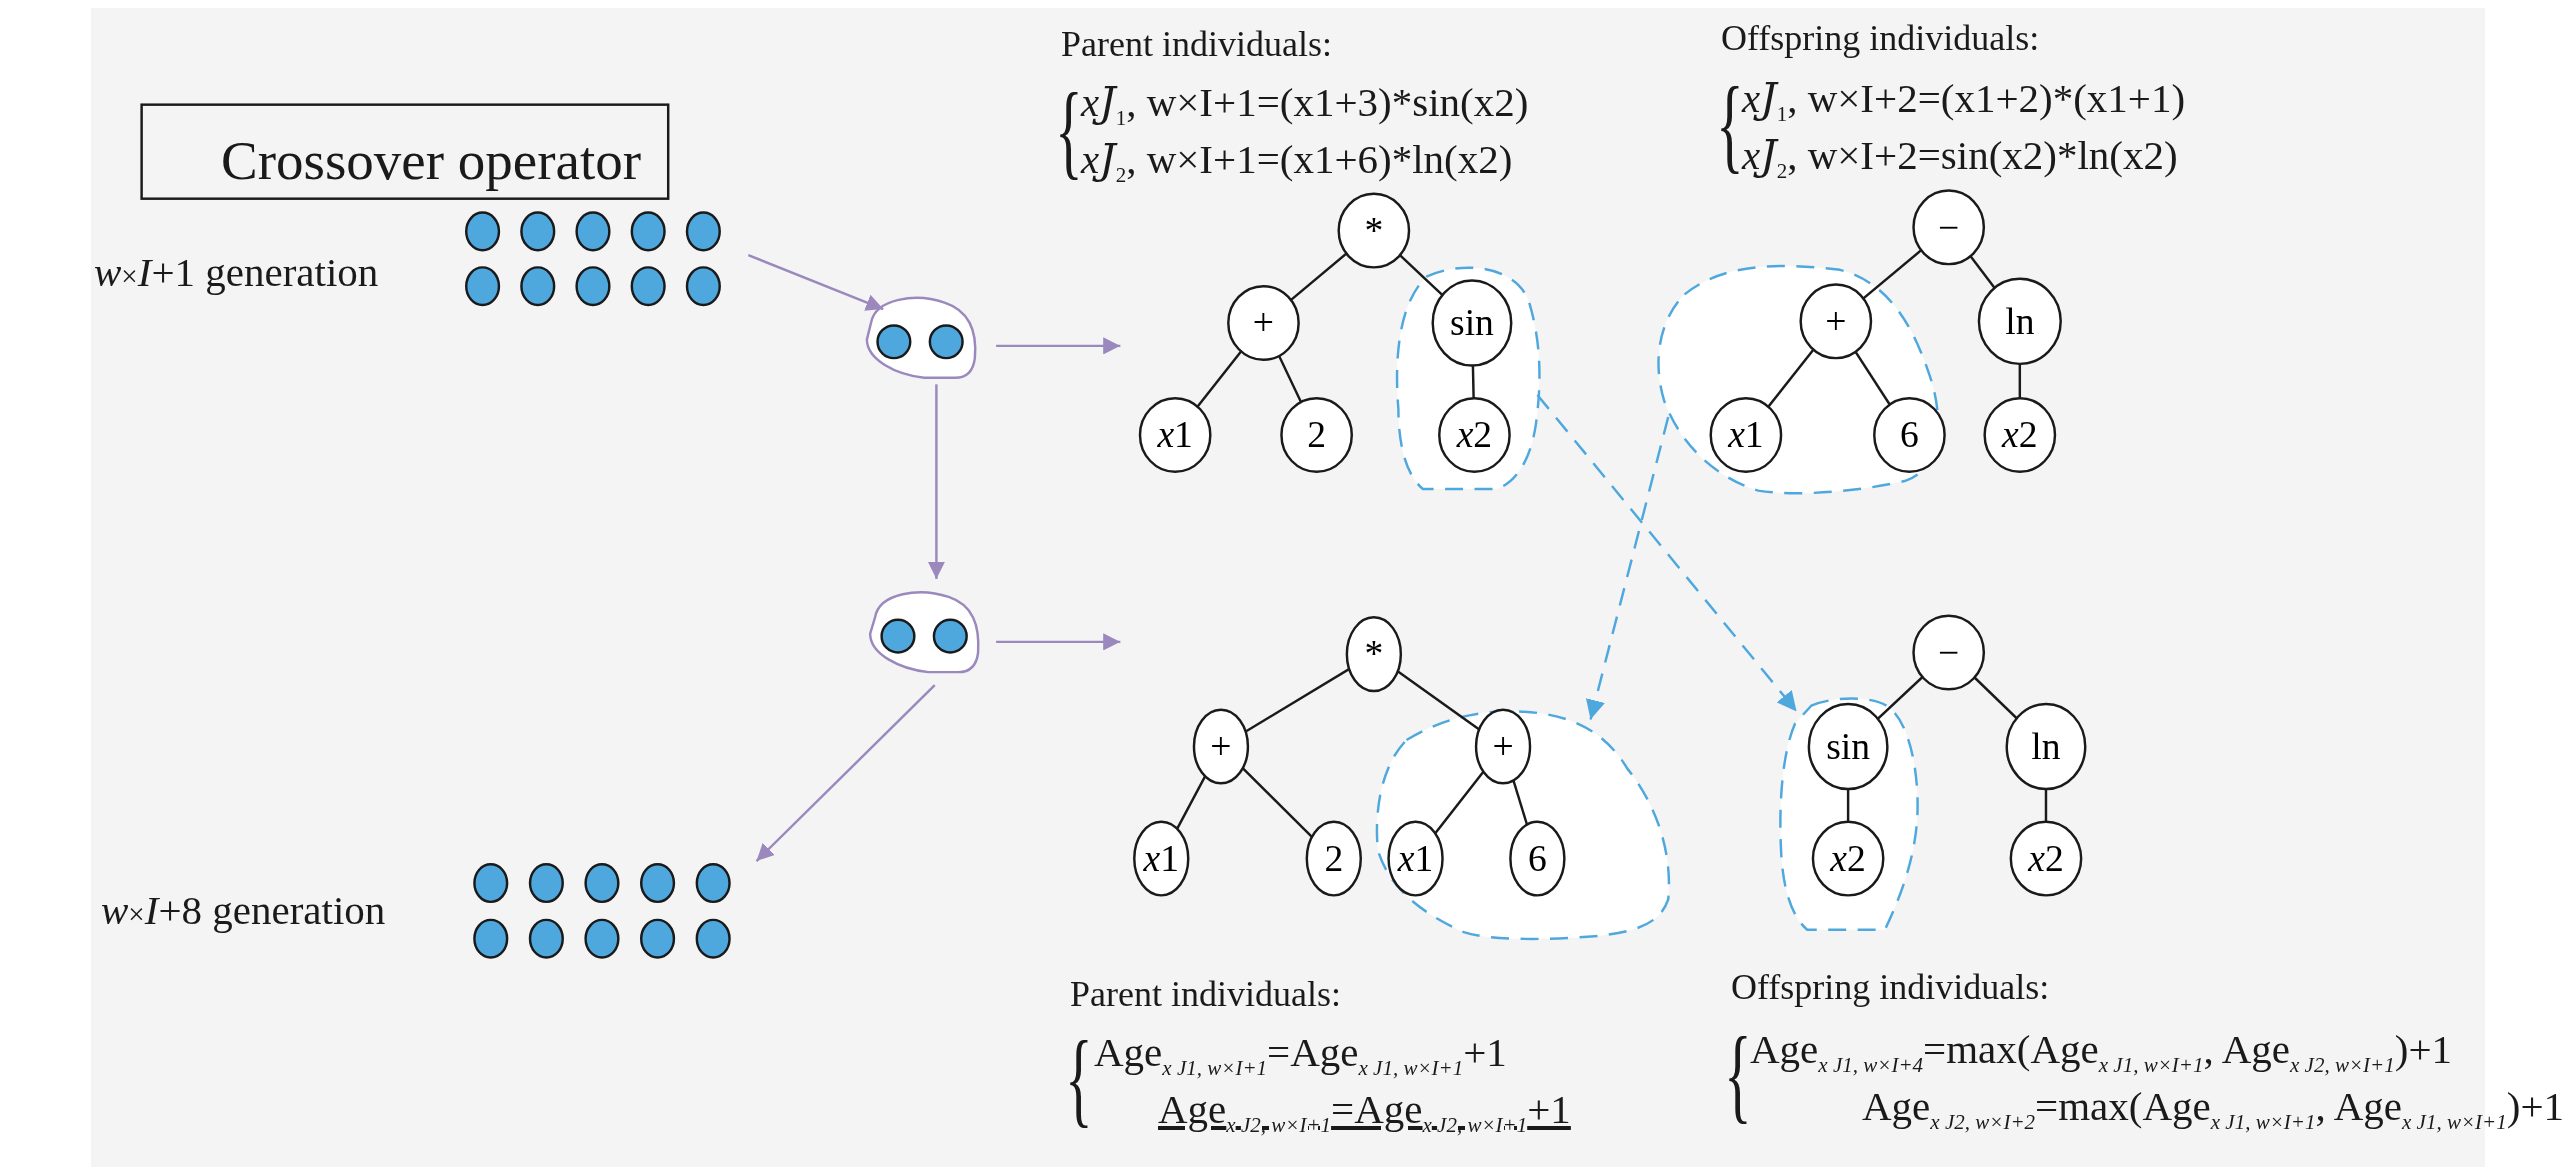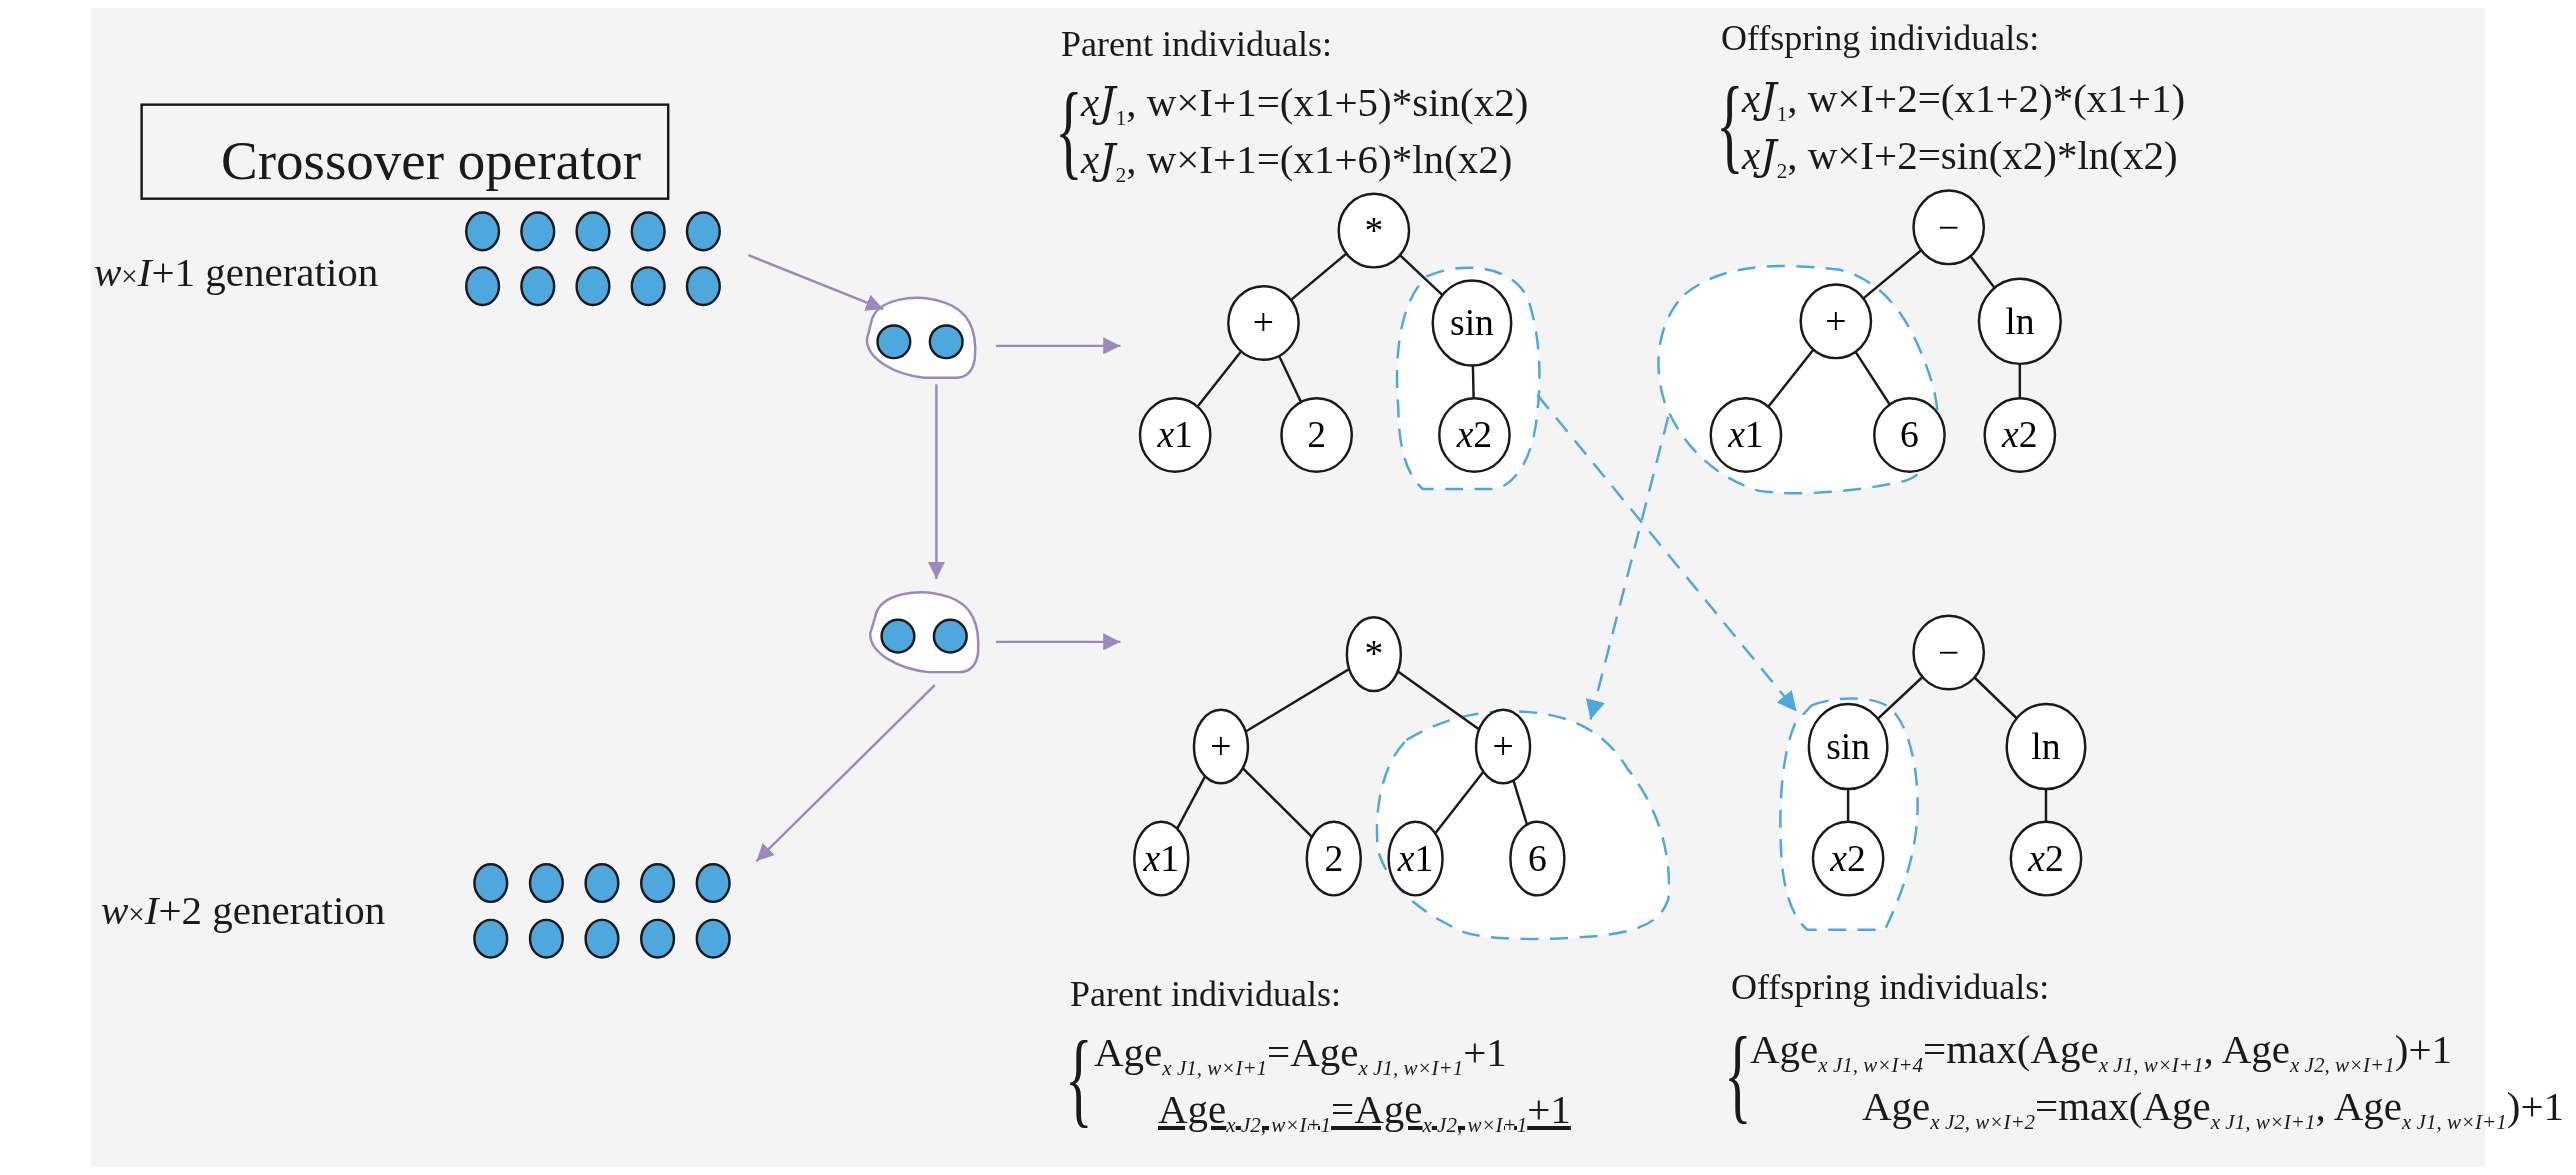--- a/index.html
+++ b/index.html
@@ -158,27 +158,27 @@
       <text x="2502" y="1065" text-anchor="middle" class="node-label"><tspan font-style="italic">x</tspan><tspan>2</tspan></text>
     </g>
 </svg>
 
 <div class="txt h" style="left:221px;top:133px;font-size:55px;">Crossover operator</div>
 
 <div class="txt h" style="left:94px;top:252px;font-size:41px;">
   <i>w</i><span style="font-size:29px;">×</span><i>I</i><span>+1 generation</span>
 </div>
 <div class="txt h" style="left:101px;top:890px;font-size:41px;">
-  <i>w</i><span style="font-size:29px;">×</span><i>I</i><span>+2 generation</span>
+  <i>w</i><span style="font-size:29px;">×</span><i>I</i><span>+8 generation</span>
 </div>
 
 <div class="txt h" style="left:1061px;top:26px;">Parent individuals:</div>
 <div class="brace" style="left:1055px;top:78px;">{</div>
 <div class="txt eq" style="left:1081px;top:82px;">
-  <i>x</i><i style="font-family:'DejaVu Serif',serif;">J</i><sub class="sub">1</sub><span>, w×I+1</span><span>=(x1+5)*sin(x2)</span>
+  <i>x</i><i style="font-family:'DejaVu Serif',serif;">J</i><sub class="sub">1</sub><span>, w×I+1</span><span>=(x1+3)*sin(x2)</span>
 </div>
 <div class="txt eq" style="left:1081px;top:139px;">
   <i>x</i><i style="font-family:'DejaVu Serif',serif;">J</i><sub class="sub">2</sub><span>, w×I+1</span><span>=(x1+6)*ln(x2)</span>
 </div>
 
 <div class="txt h" style="left:1721px;top:20.4px;">Offspring individuals:</div>
 <div class="brace" style="left:1716px;top:72px;">{</div>
 <div class="txt eq" style="left:1742px;top:78px;">
   <i>x</i><i style="font-family:'DejaVu Serif',serif;">J</i><sub class="sub">1</sub><span>, w×I+2</span><span>=(x1+2)*(x1+1)</span>
 </div>

